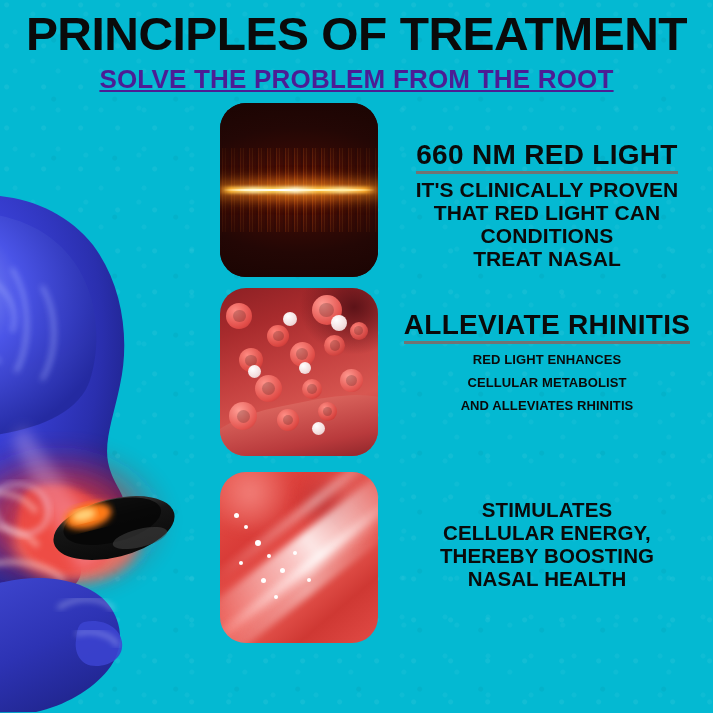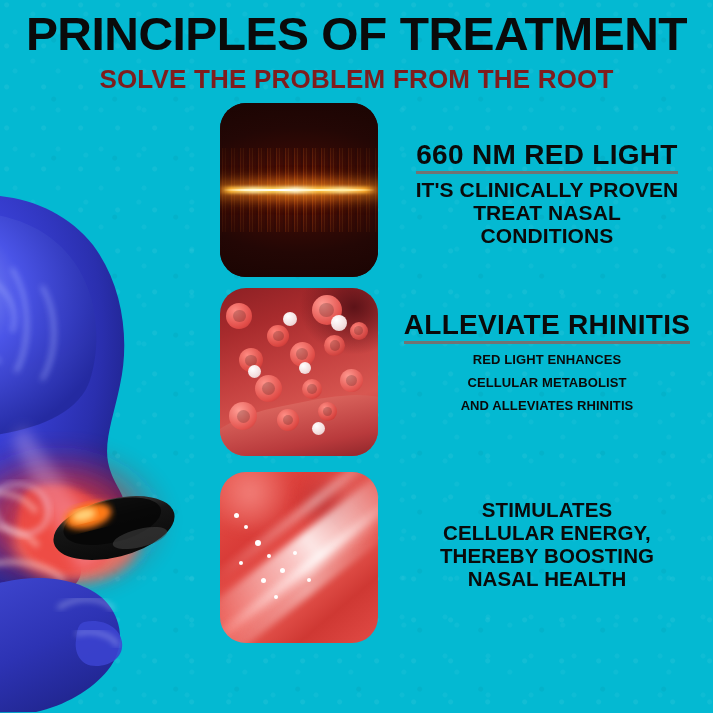--- a/index.html
+++ b/index.html
@@ -40,24 +40,25 @@
     transform:scaleX(1.02);
     padding-top:2px;
     white-space:nowrap;
   }
   .sub-title{
     font-family:"Liberation Sans Narrow","Liberation Sans", sans-serif;
     font-weight:bold;
     font-size:26px;
     line-height:30px;
     letter-spacing:0.2px;
-    color:#7f1d1d;
+    color:#4c1d95;
     margin-top:6px;
     transform:scaleX(1.0);
     white-space:nowrap;
+    text-decoration:underline;
   }
 
   
   .anatomy{
     position:absolute; left:-92px; top:190px;
     width:330px; height:523px;
     z-index:3;
     pointer-events:none;
   }
   .anatomy svg{ width:100%; height:100%; display:block; }
@@ -345,22 +346,23 @@
     <div class="imm-spark" style="left:12%;top:52%;width:4px;height:4px;"></div>
     <div class="imm-spark" style="left:26%;top:62%;width:5px;height:5px;"></div>
     <div class="imm-spark" style="left:55%;top:62%;width:4px;height:4px;"></div>
     <div class="imm-spark" style="left:34%;top:72%;width:4px;height:4px;"></div>
   </div>
 
   <div class="tblock" id="tblock-1">
     <div class="t-head">660 NM RED LIGHT</div>
     <div class="t-body">
       <span class="ln">IT'S CLINICALLY PROVEN</span>
+      <span class="ln">THAT RED LIGHT CAN</span>
+      <span class="ln">CONDITIONS</span>
       <span class="ln">TREAT NASAL</span>
-      <span class="ln">CONDITIONS</span>
     </div>
   </div>
 
   <div class="tblock" id="tblock-2">
     <div class="t-head">ALLEVIATE RHINITIS</div>
     <div class="t-body">
       <span class="ln">RED LIGHT ENHANCES</span>
       <span class="ln">CELLULAR METABOLIST</span>
       <span class="ln">AND ALLEVIATES RHINITIS</span>
     </div>

